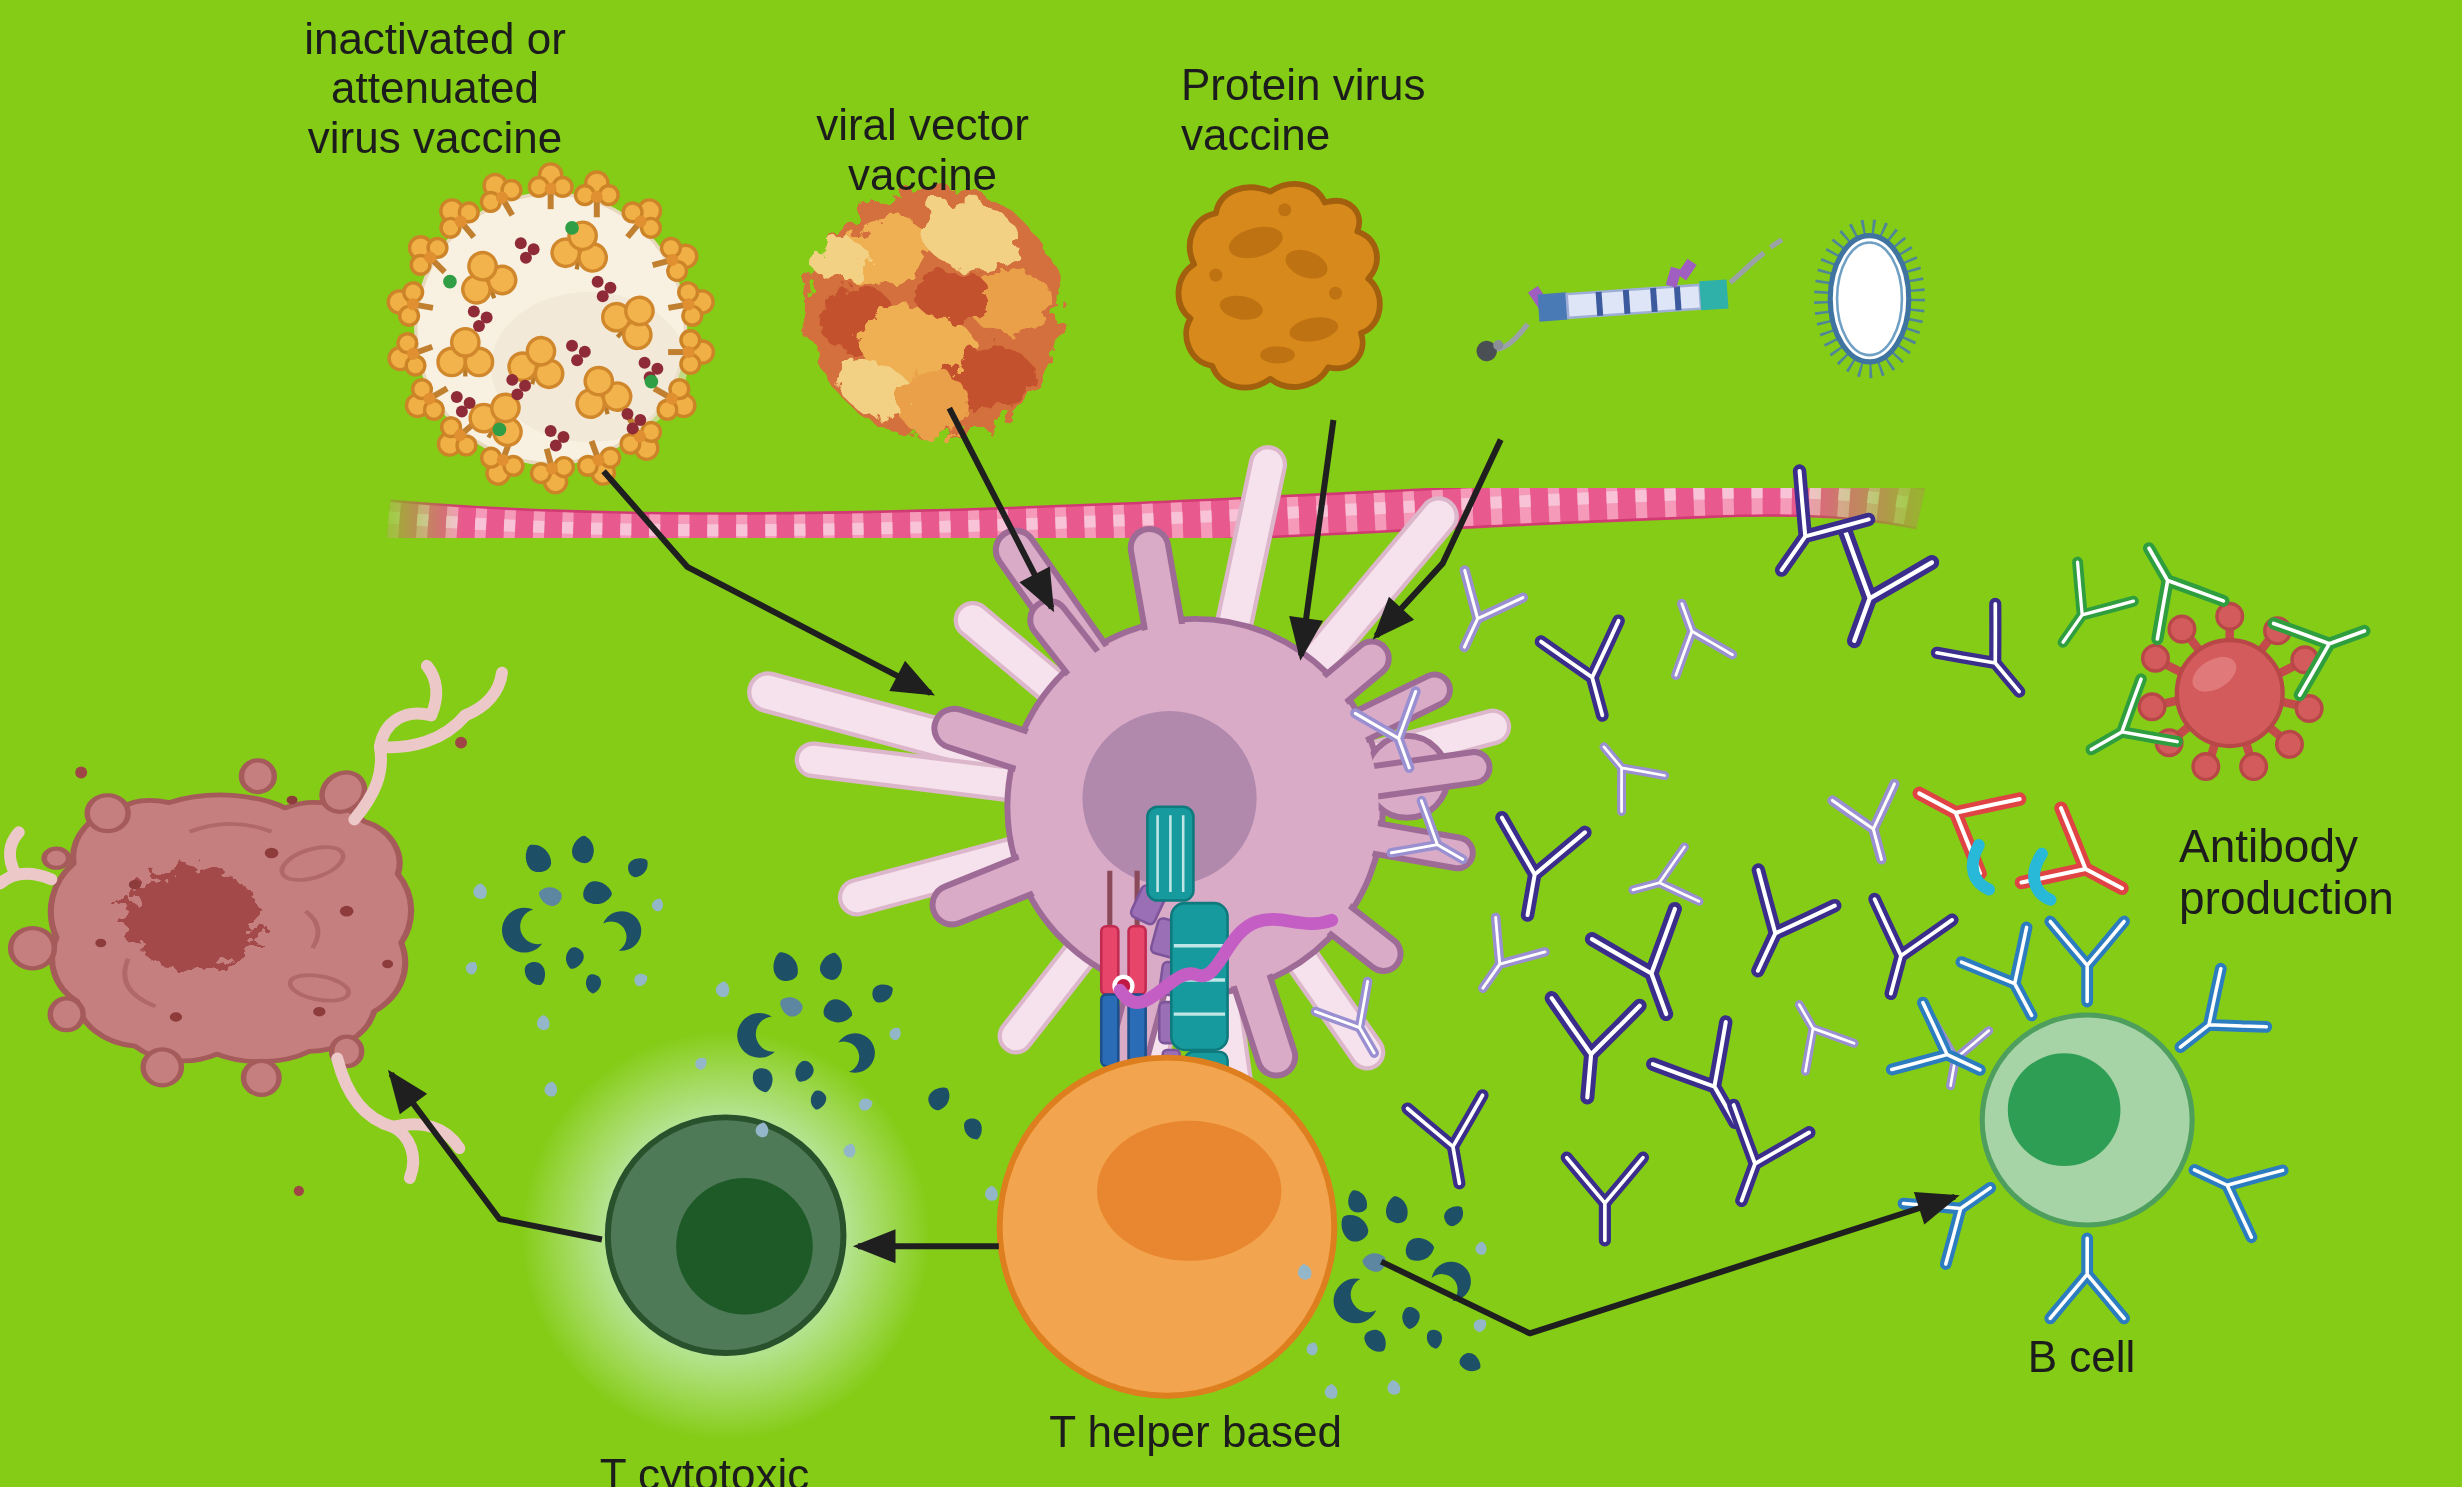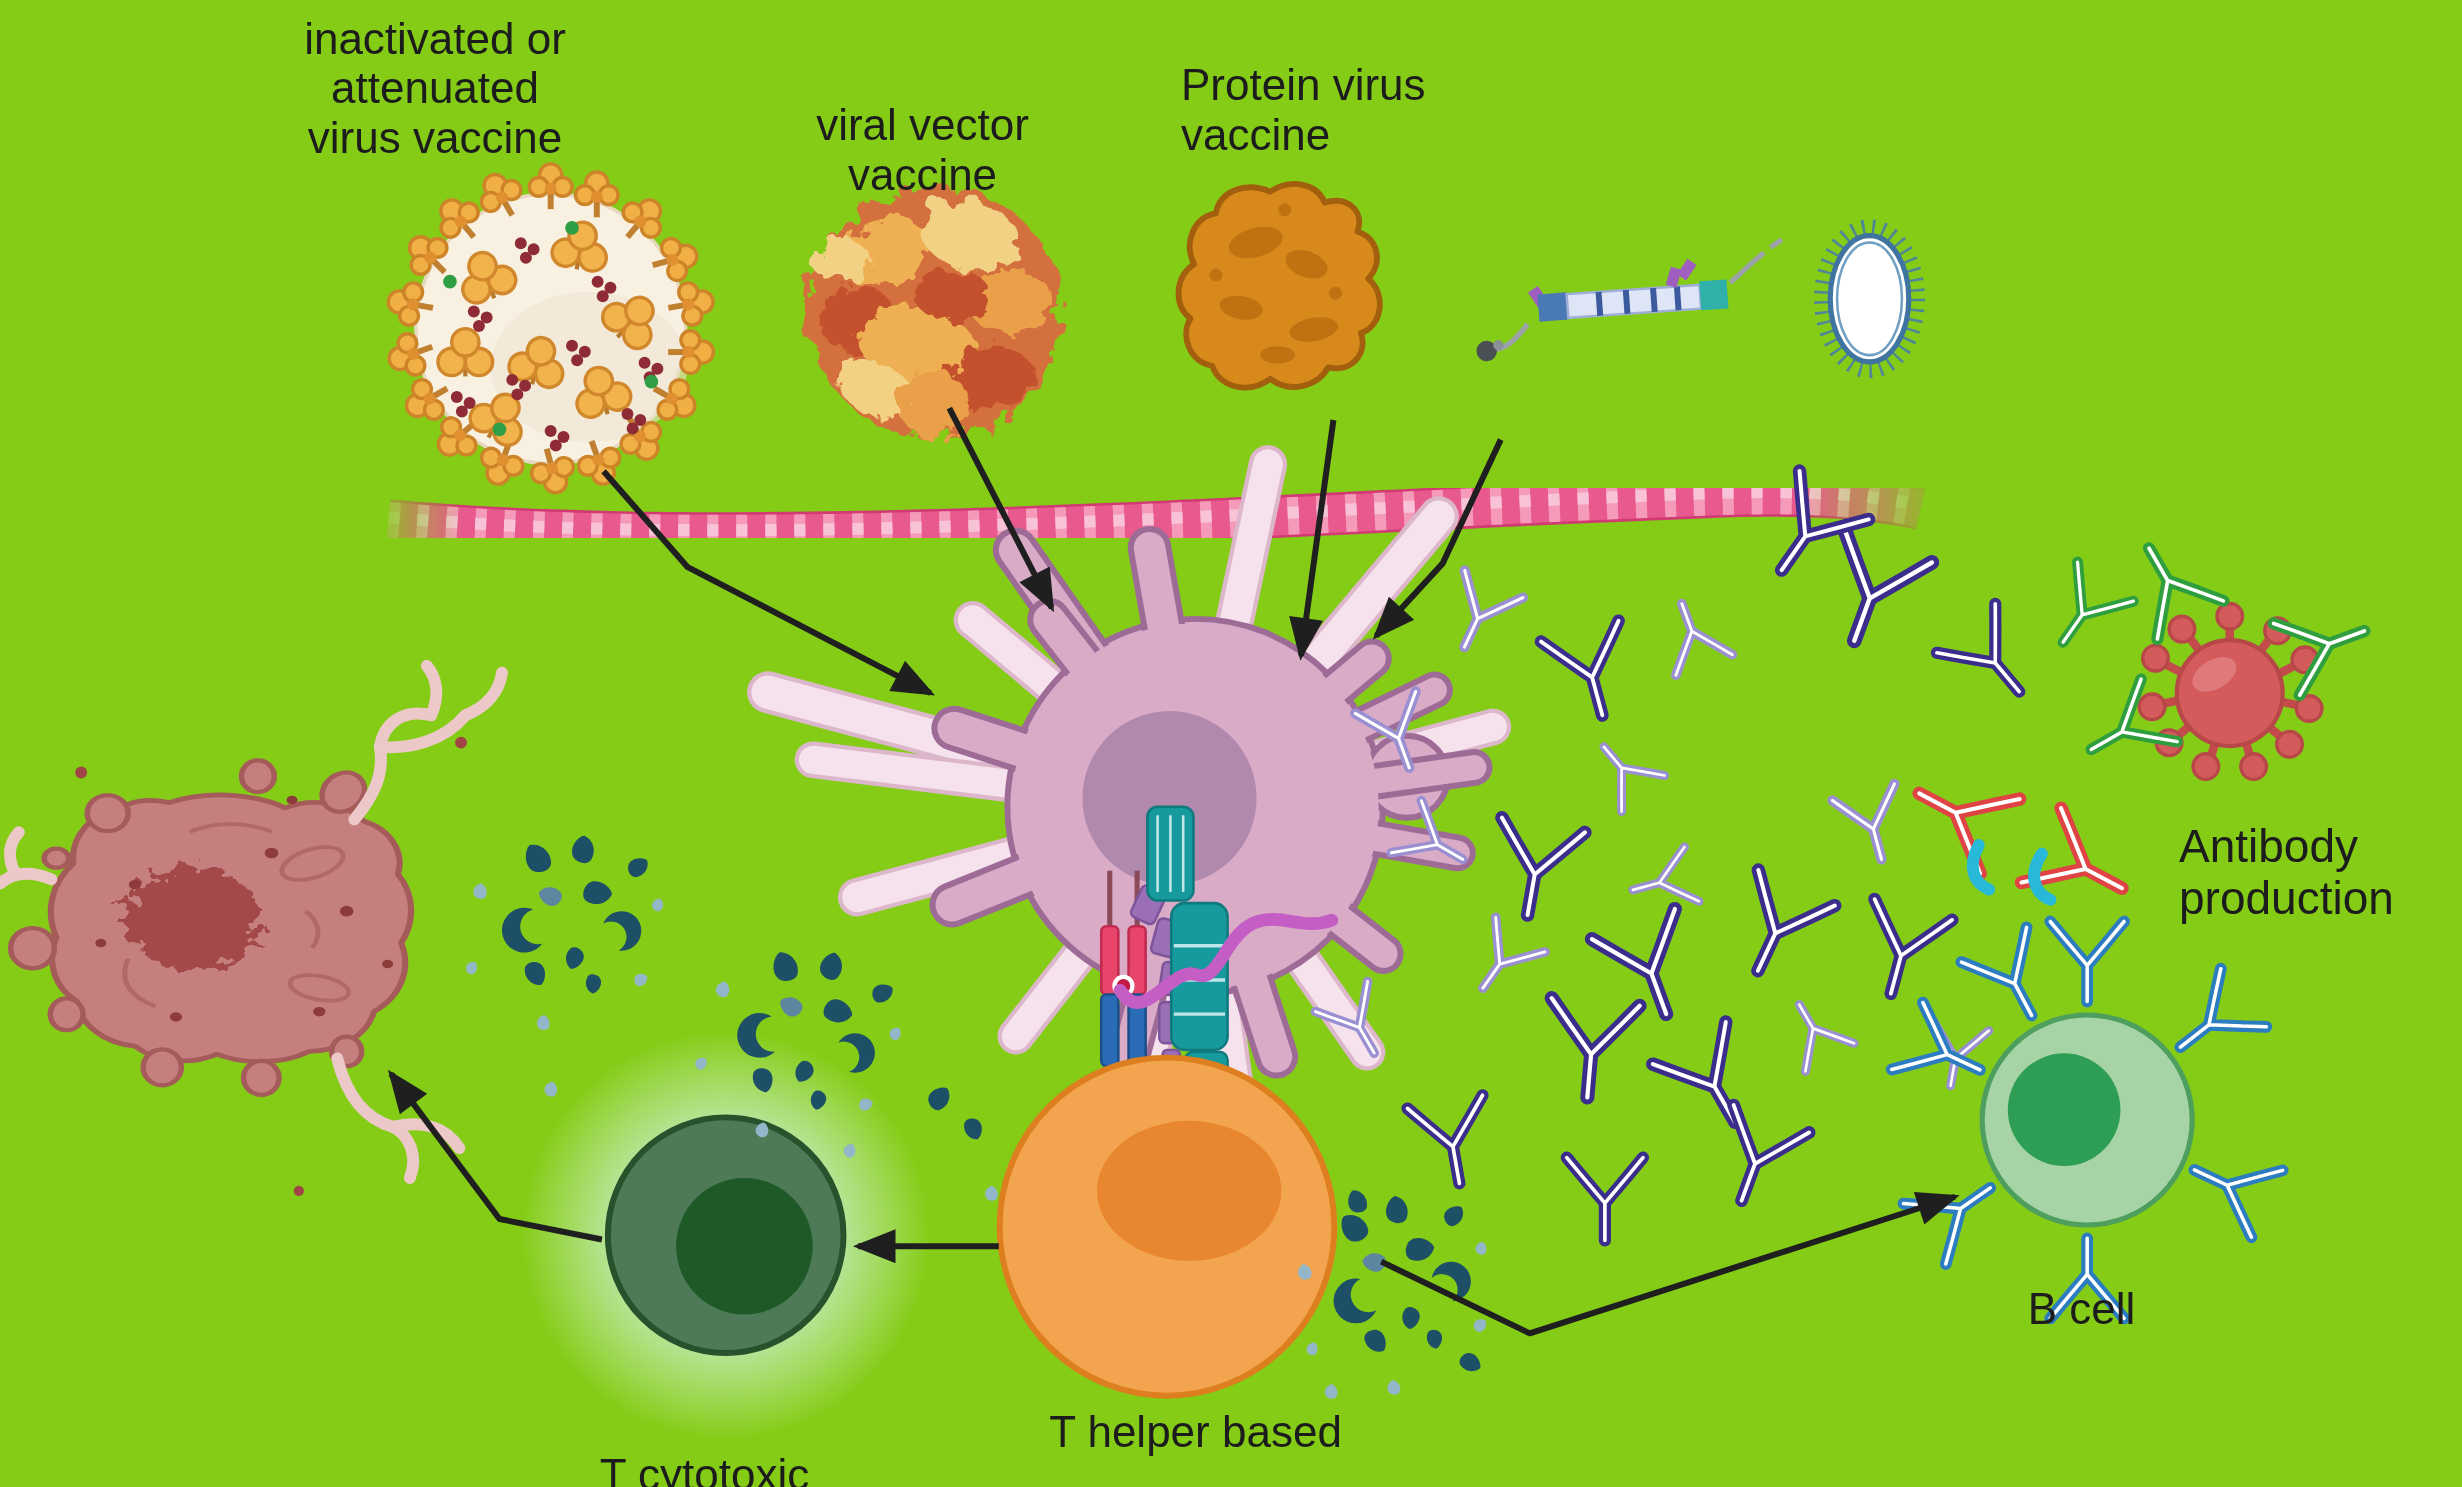--- a/index.html
+++ b/index.html
@@ -429,15 +429,15 @@
 attenuated
 virus vaccine</div>
 <div class="lbl lblc" style="left:726px;top:56px;width:393px;margin-top:44px;">viral vector
 vaccine</div>
 <div class="lbl" style="left:1181px;top:60px;width:393px;">Protein virus
 vaccine</div>
 <div class="lbl" style="left:2179px;top:821px;width:282px;font-size:46px;">Antibody
 production</div>
 <div class="lbl lblc" style="left:491px;top:1450px;width:427px;text-align:center;">T cytotoxic</div>
 <div class="lbl lblc" style="left:982px;top:1407px;width:427px;">T helper based</div>
-<div class="lbl lblc" style="left:1868px;top:1284px;width:427px;">B cell</div>
+<div class="lbl lblc" style="left:1868px;top:1332px;width:427px;">B cell</div>
 </div>
 
 
 </body></html>

